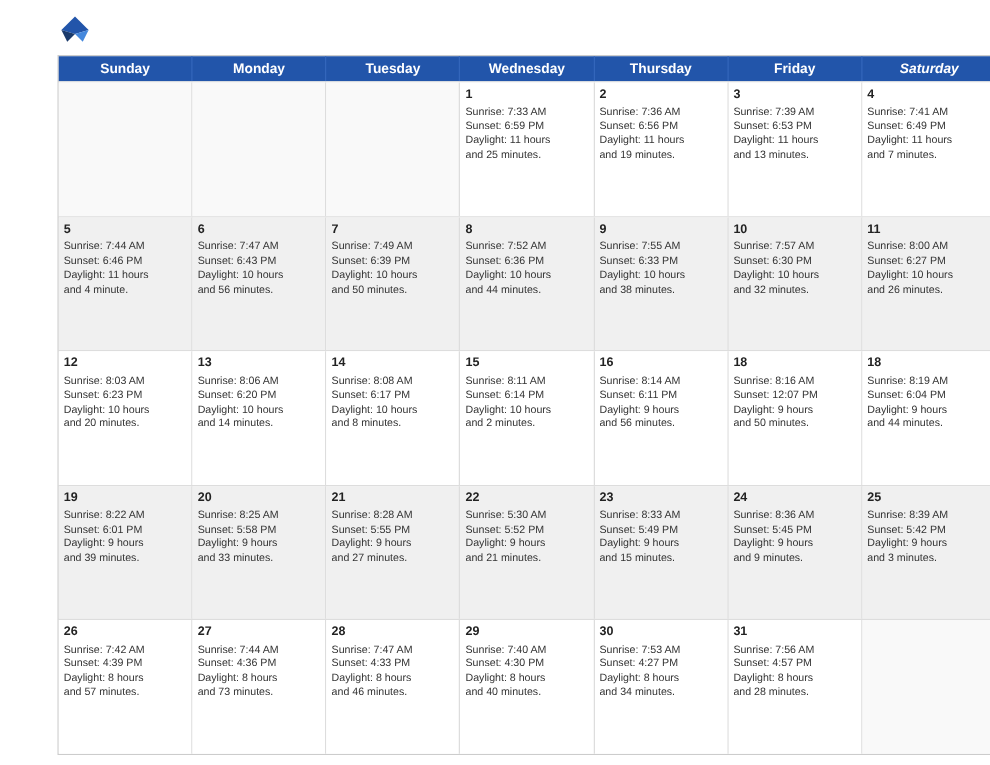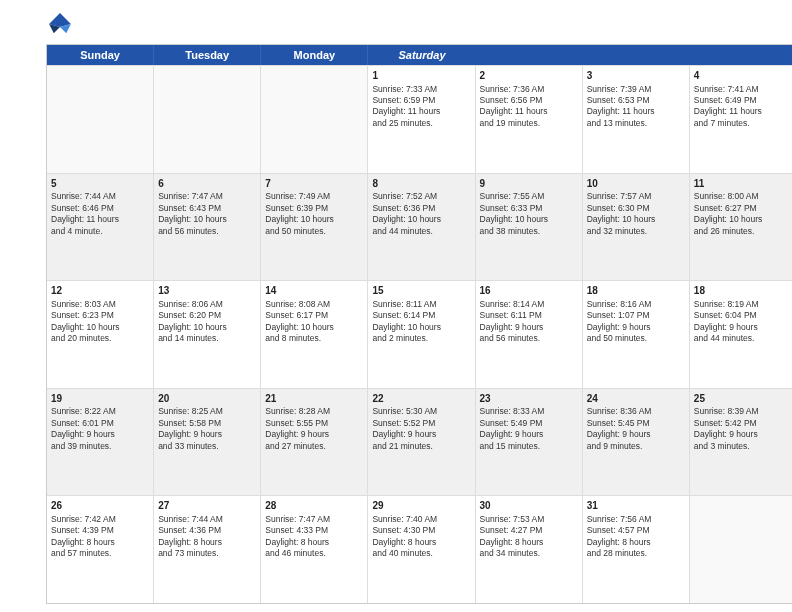--- a/index.html
+++ b/index.html
@@ -122,22 +122,25 @@
     </div>
     <div class="title-block">
       <div class="month-title"></div>
       <div class="subtitle"></div>
     </div>
   </div>
 
   <div class="calendar">
     <div class="cal-header-row">
     <div class="cal-header-cell">Sunday</div>
+        <div class="cal-header-cell">Monday</div>
         <div class="cal-header-cell">Tuesday</div>
-        <div class="cal-header-cell">Monday</div>
+        <div class="cal-header-cell">Wednesday</div>
+        <div class="cal-header-cell">Thursday</div>
+        <div class="cal-header-cell">Friday</div>
         <div class="cal-header-cell">Saturday</div>
       </div>
     <div class="cal-body">
     <div class="cal-row">
           <div class="cal-cell empty"></div>
           <div class="cal-cell empty"></div>
           <div class="cal-cell empty"></div>
           <div class="cal-cell">
             <span class="day-num">1</span>
             <div>Sunrise: 7:33 AM</div>
@@ -250,21 +253,21 @@
           <div class="cal-cell">
             <span class="day-num">16</span>
             <div>Sunrise: 8:14 AM</div>
             <div>Sunset: 6:11 PM</div>
             <div>Daylight: 9 hours</div>
             <div>and 56 minutes.</div>
           </div>
           <div class="cal-cell">
             <span class="day-num">18</span>
             <div>Sunrise: 8:16 AM</div>
-            <div>Sunset: 1:07 PM</div>
+            <div>Sunset: 12:07 PM</div>
             <div>Daylight: 9 hours</div>
             <div>and 50 minutes.</div>
           </div>
           <div class="cal-cell">
             <span class="day-num">18</span>
             <div>Sunrise: 8:19 AM</div>
             <div>Sunset: 6:04 PM</div>
             <div>Daylight: 9 hours</div>
             <div>and 44 minutes.</div>
           </div>

